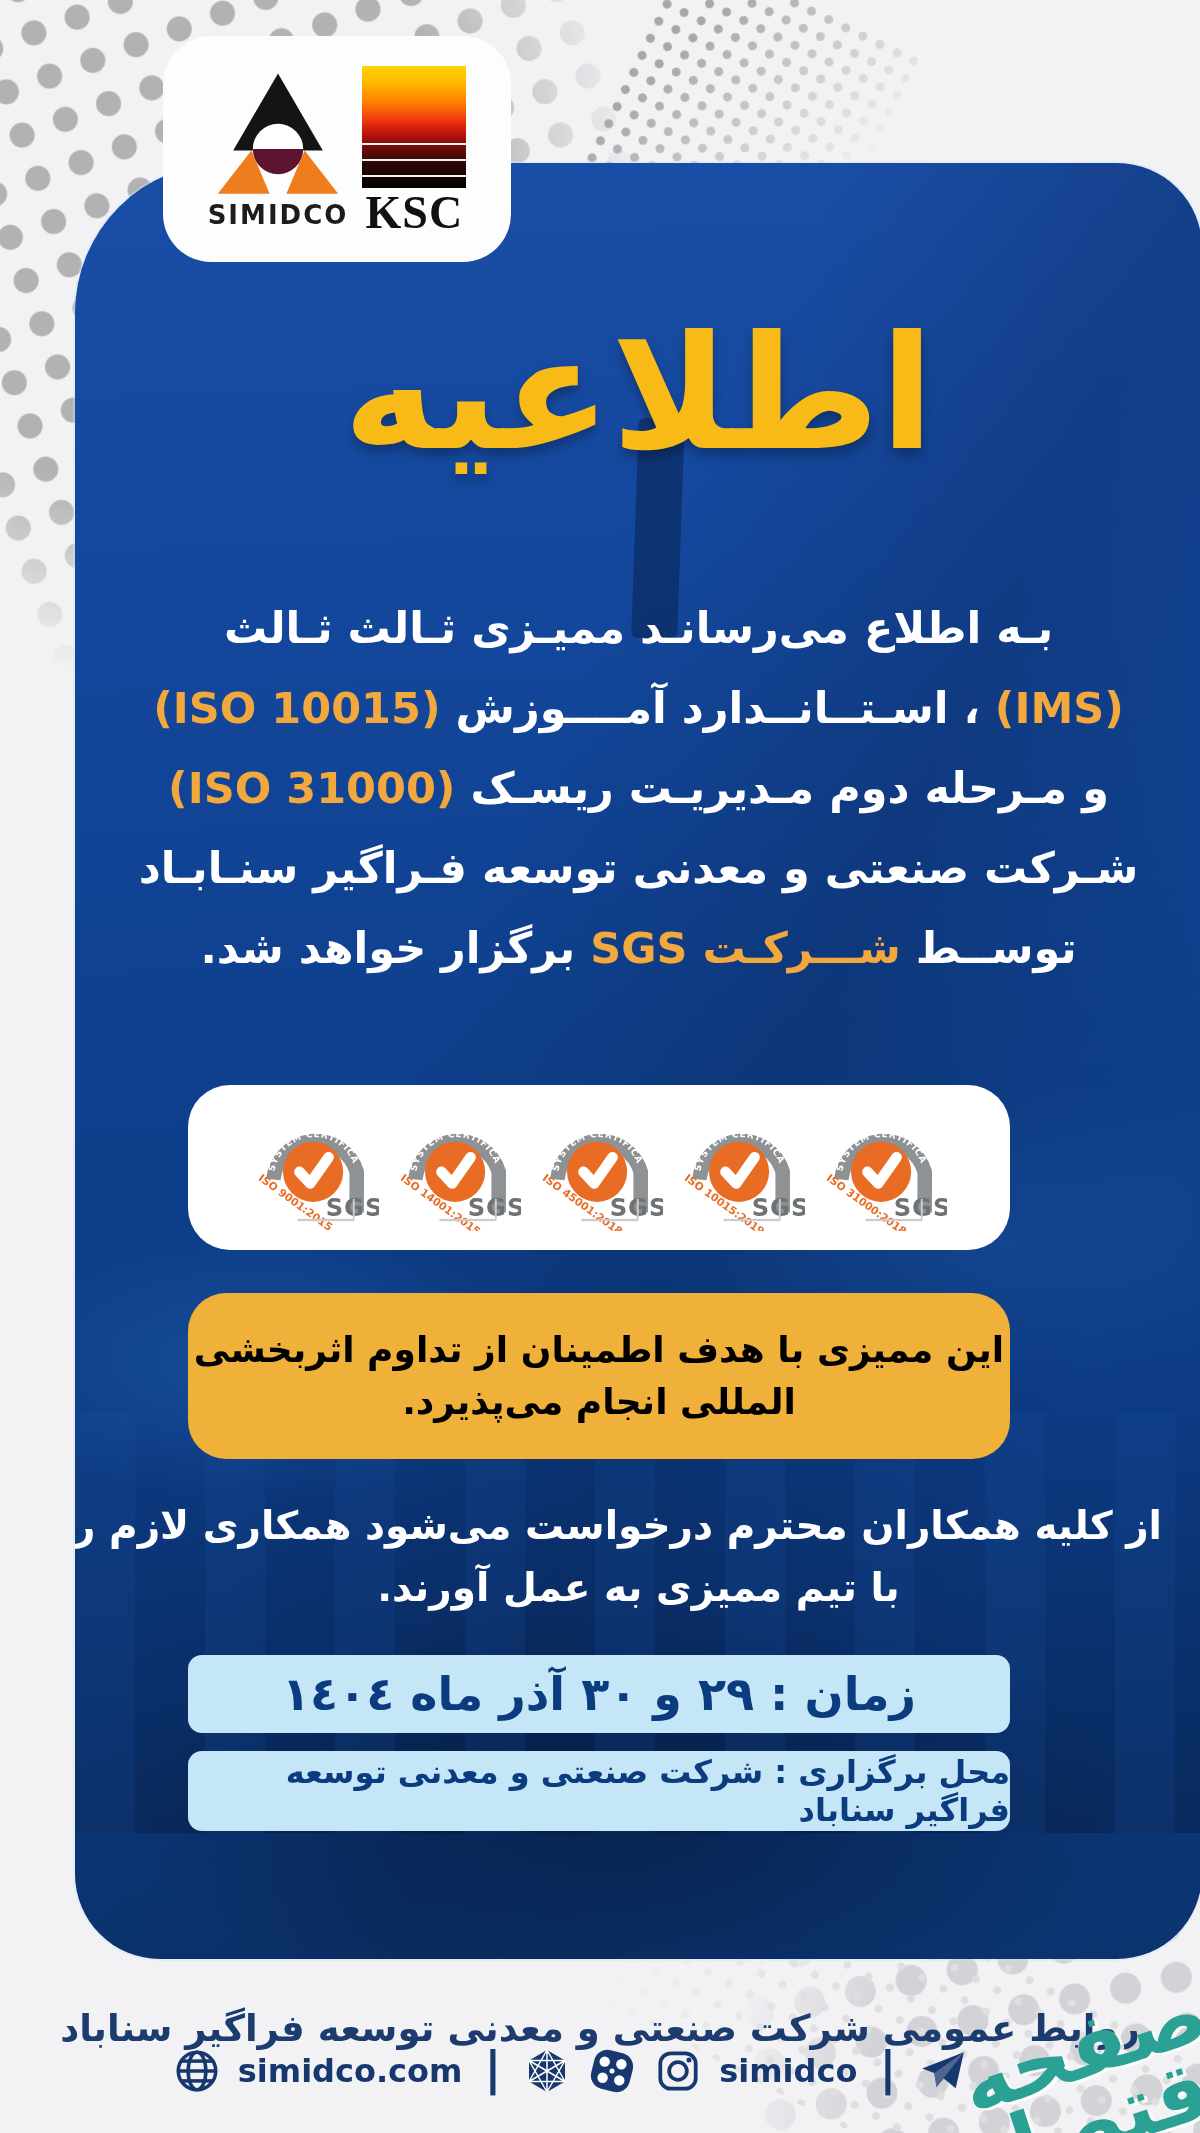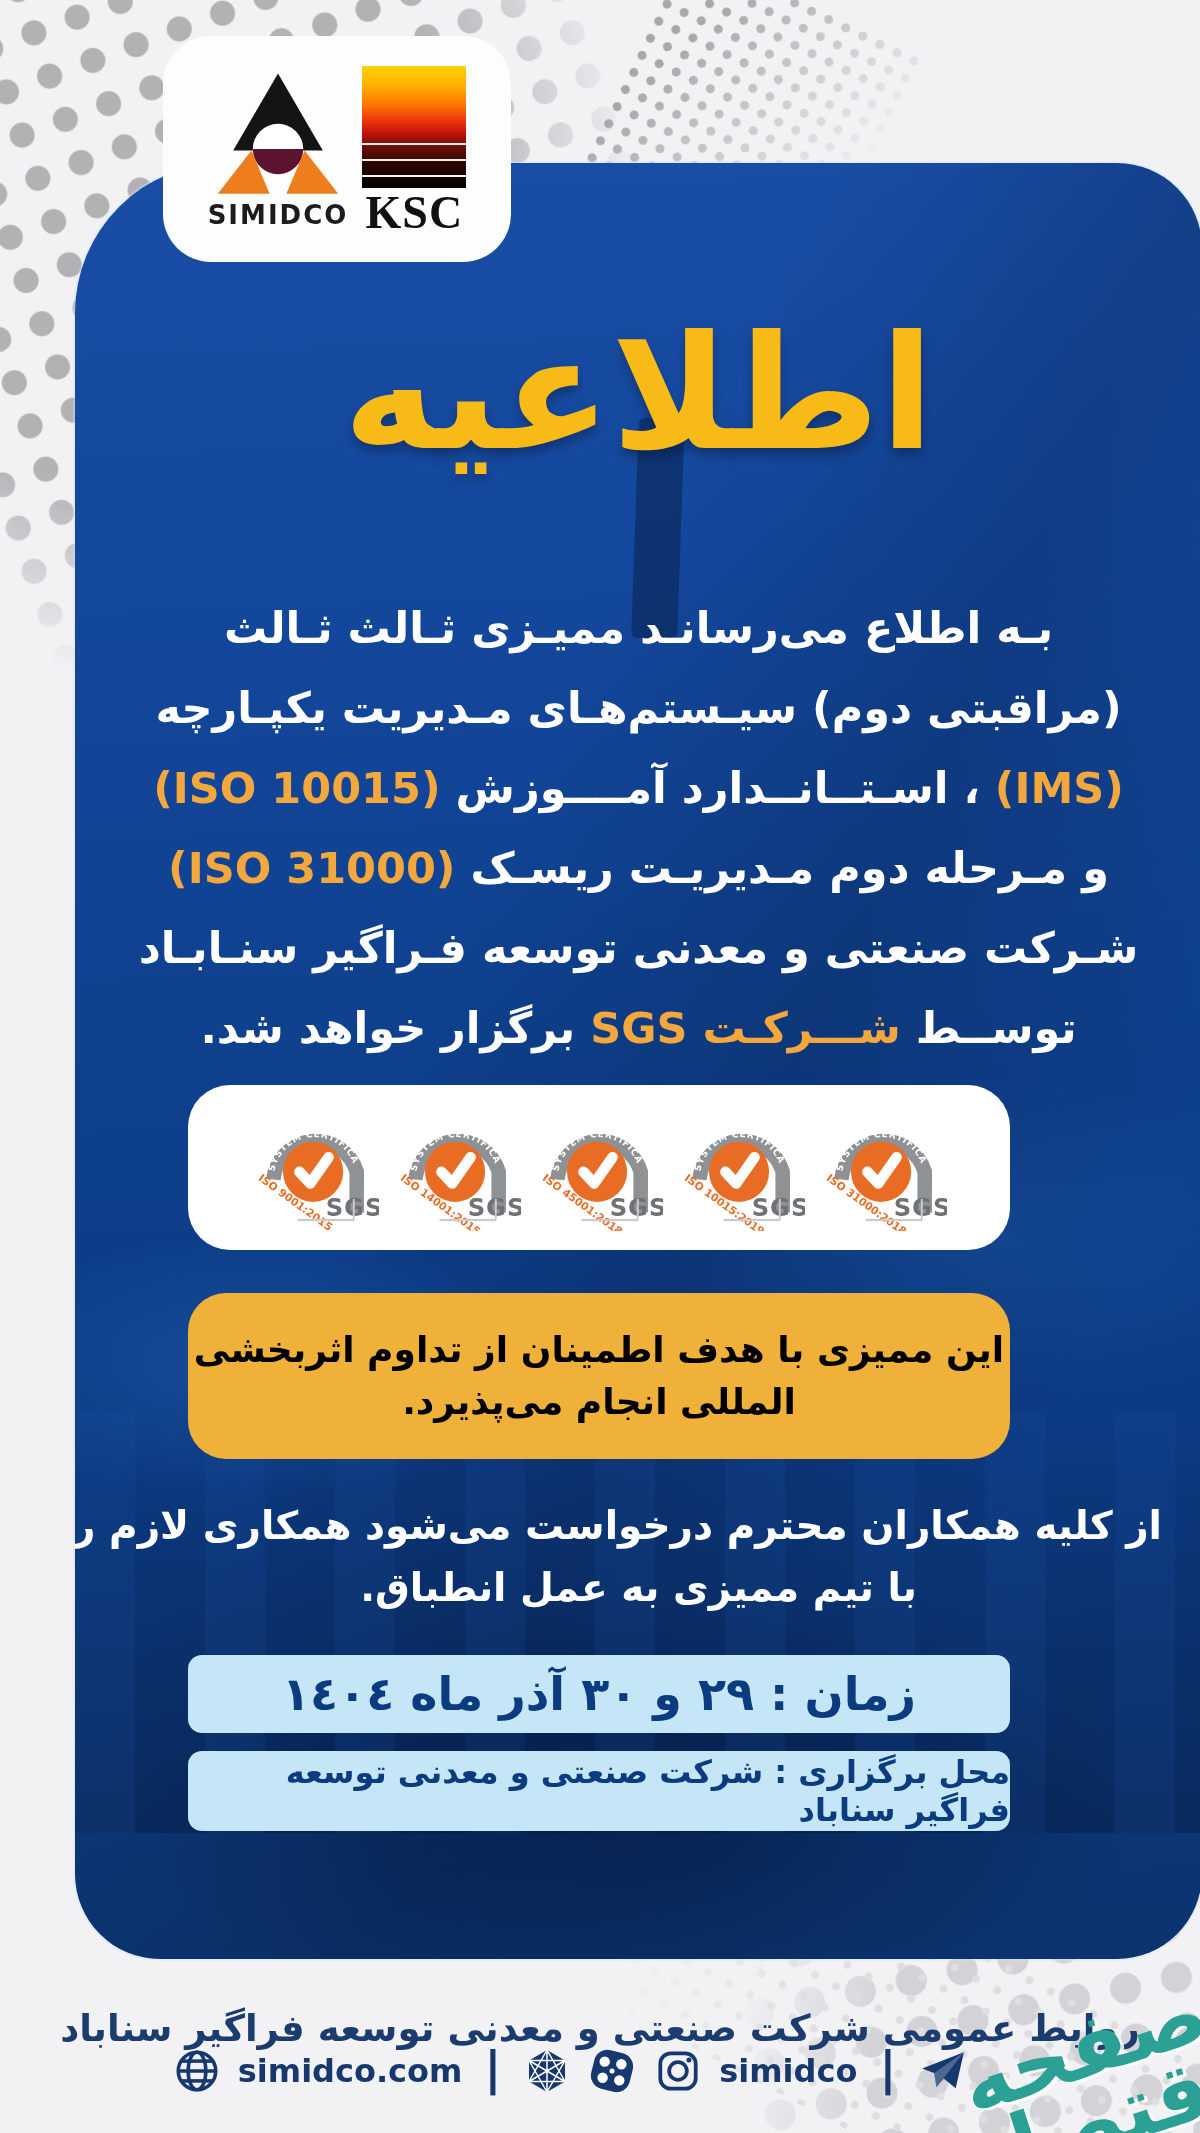--- a/index.html
+++ b/index.html
@@ -146,21 +146,20 @@
 
   <div class="card">
     <div class="photo-texture"></div>
     <div class="chimney"></div>
     <div class="machinery"></div>
 
     <h1 class="title">اطلاعیه</h1>
 
     <div class="body-text">
         <div class="body-line"><span class="seg-w">بـه اطلاع می‌رسانـد ممیـزی ثـالث ثـالث</span></div>
-        <div class="body-line"><span class="seg-w">(مراقبتی دوم) سیـستم‌هـای مـدیریت یکپـارچه</span></div>
         <div class="body-line"><span class="seg-y" dir="ltr">(IMS)</span><span class="seg-w"> ، اسـتــانــدارد آمــــوزش </span><span class="seg-y" dir="ltr">(ISO 10015)</span></div>
         <div class="body-line"><span class="seg-w">و مـرحله دوم مـدیریـت ریسـک </span><span class="seg-y" dir="ltr">(ISO 31000)</span></div>
         <div class="body-line"><span class="seg-w">شـرکت صنعتی و معدنی توسعه فـراگیر سنـابـاد</span></div>
         <div class="body-line"><span class="seg-w">توســط </span><span class="seg-y">شـــرکـت </span><span class="seg-y" dir="ltr">SGS</span><span class="seg-w"> برگزار خواهد شد.</span></div>
       </div>
 
     <div class="badge-bar">
         <div><svg width="128" height="130" viewBox="0 0 132 132">
             <path d="M 23 80 A 44 44 0 0 1 109 72 L 109 114" fill="none" stroke="#8f9294" stroke-width="15"></path>
             <path id="arcText0" d="M 24 74 A 42 42 0 0 1 106 66" fill="none"></path>
@@ -218,21 +217,21 @@
           </svg></div>
       </div>
 
     <div class="highlight-box">
         <div class="hl-line">این ممیزی با هدف اطمینان از تداوم اثربخشی</div>
         <div class="hl-line">المللی انجام می‌پذیرد.</div>
       </div>
 
     <div class="request-text">
         <div class="req-line">از کلیه همکاران محترم درخواست می‌شود همکاری لازم را</div>
-        <div class="req-line">با تیم ممیزی به عمل انطباق.</div>
+        <div class="req-line">با تیم ممیزی به عمل آورند.</div>
       </div>
 
     <div class="bar bar-time">
       <span>زمان : ٢٩ و ٣٠ آذر ماه ١٤٠٤</span>
     </div>
     <div class="bar bar-venue">
       <span>محل برگزاری : شرکت صنعتی و معدنی توسعه فراگیر سناباد</span>
     </div>
   </div>
 

